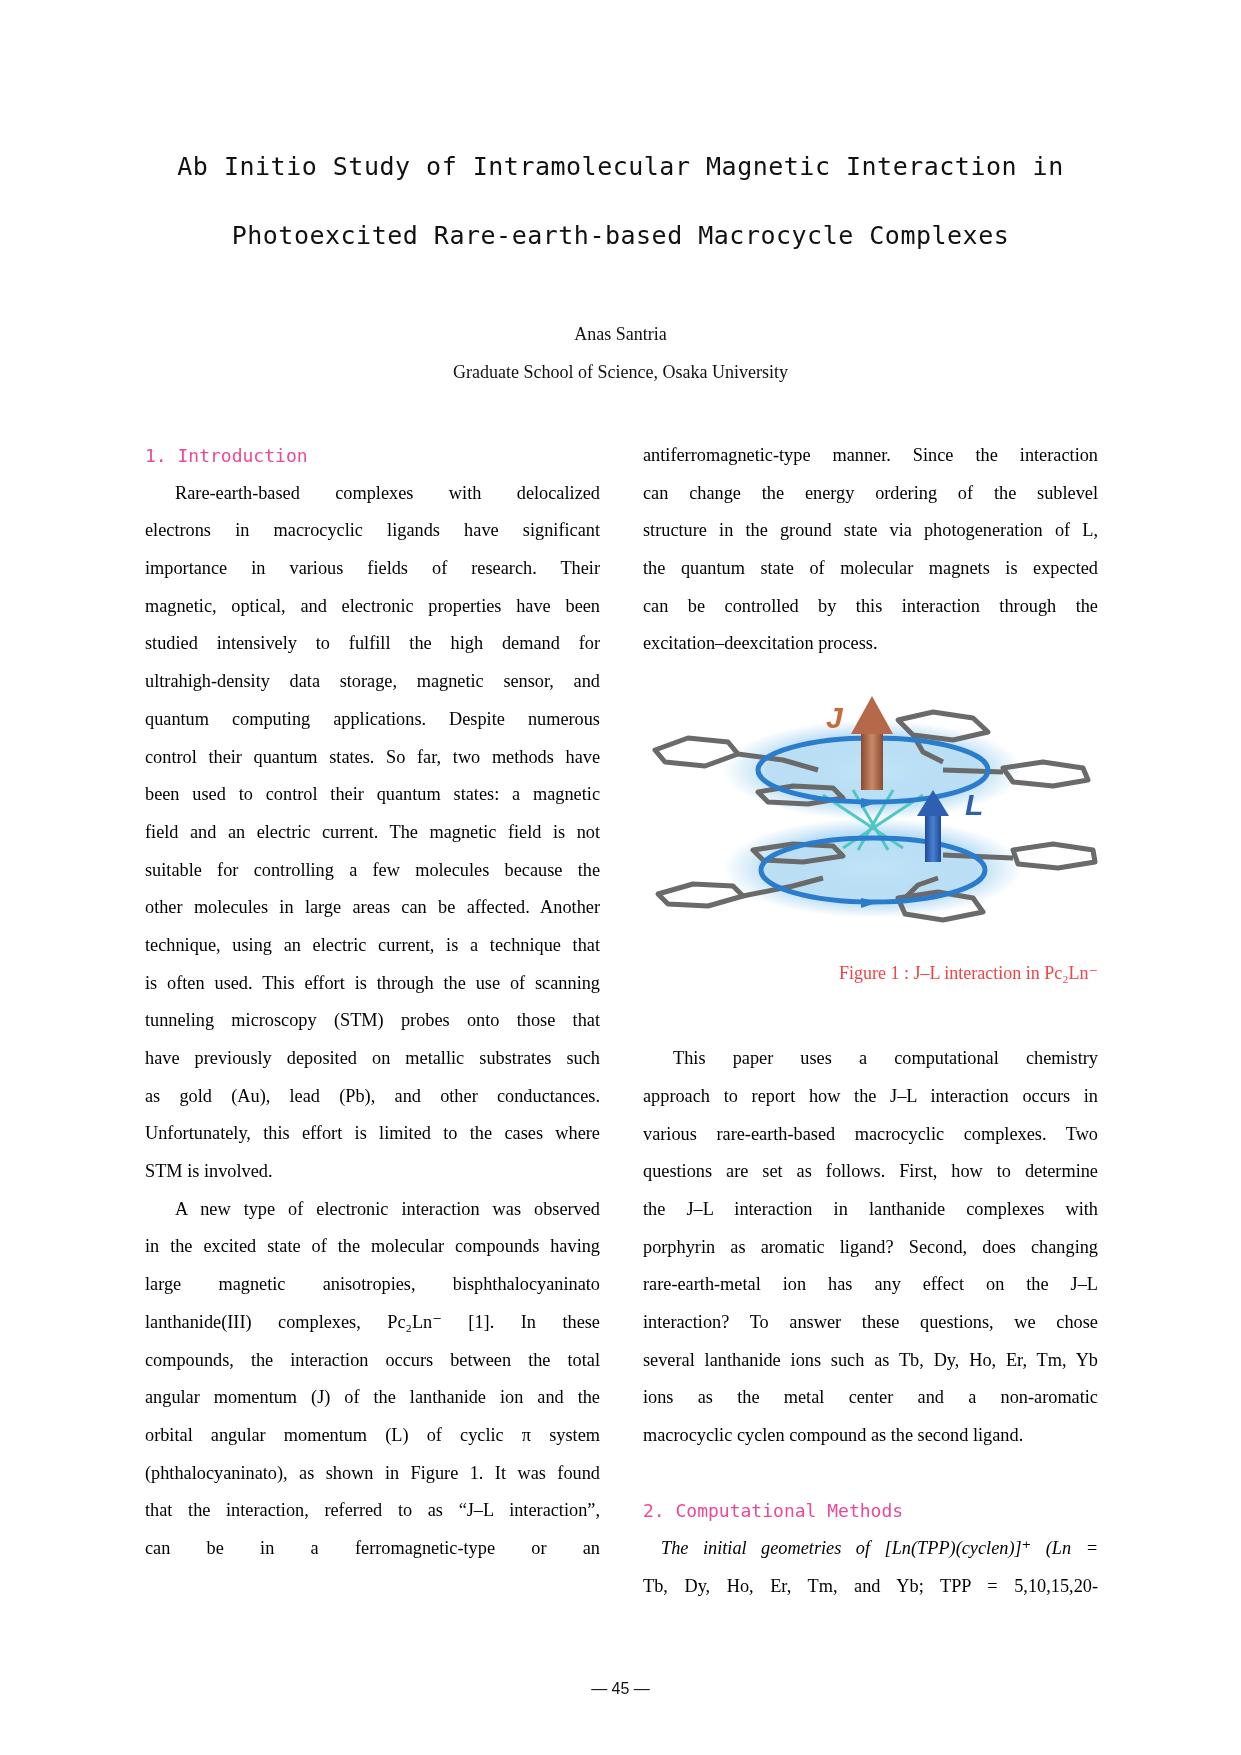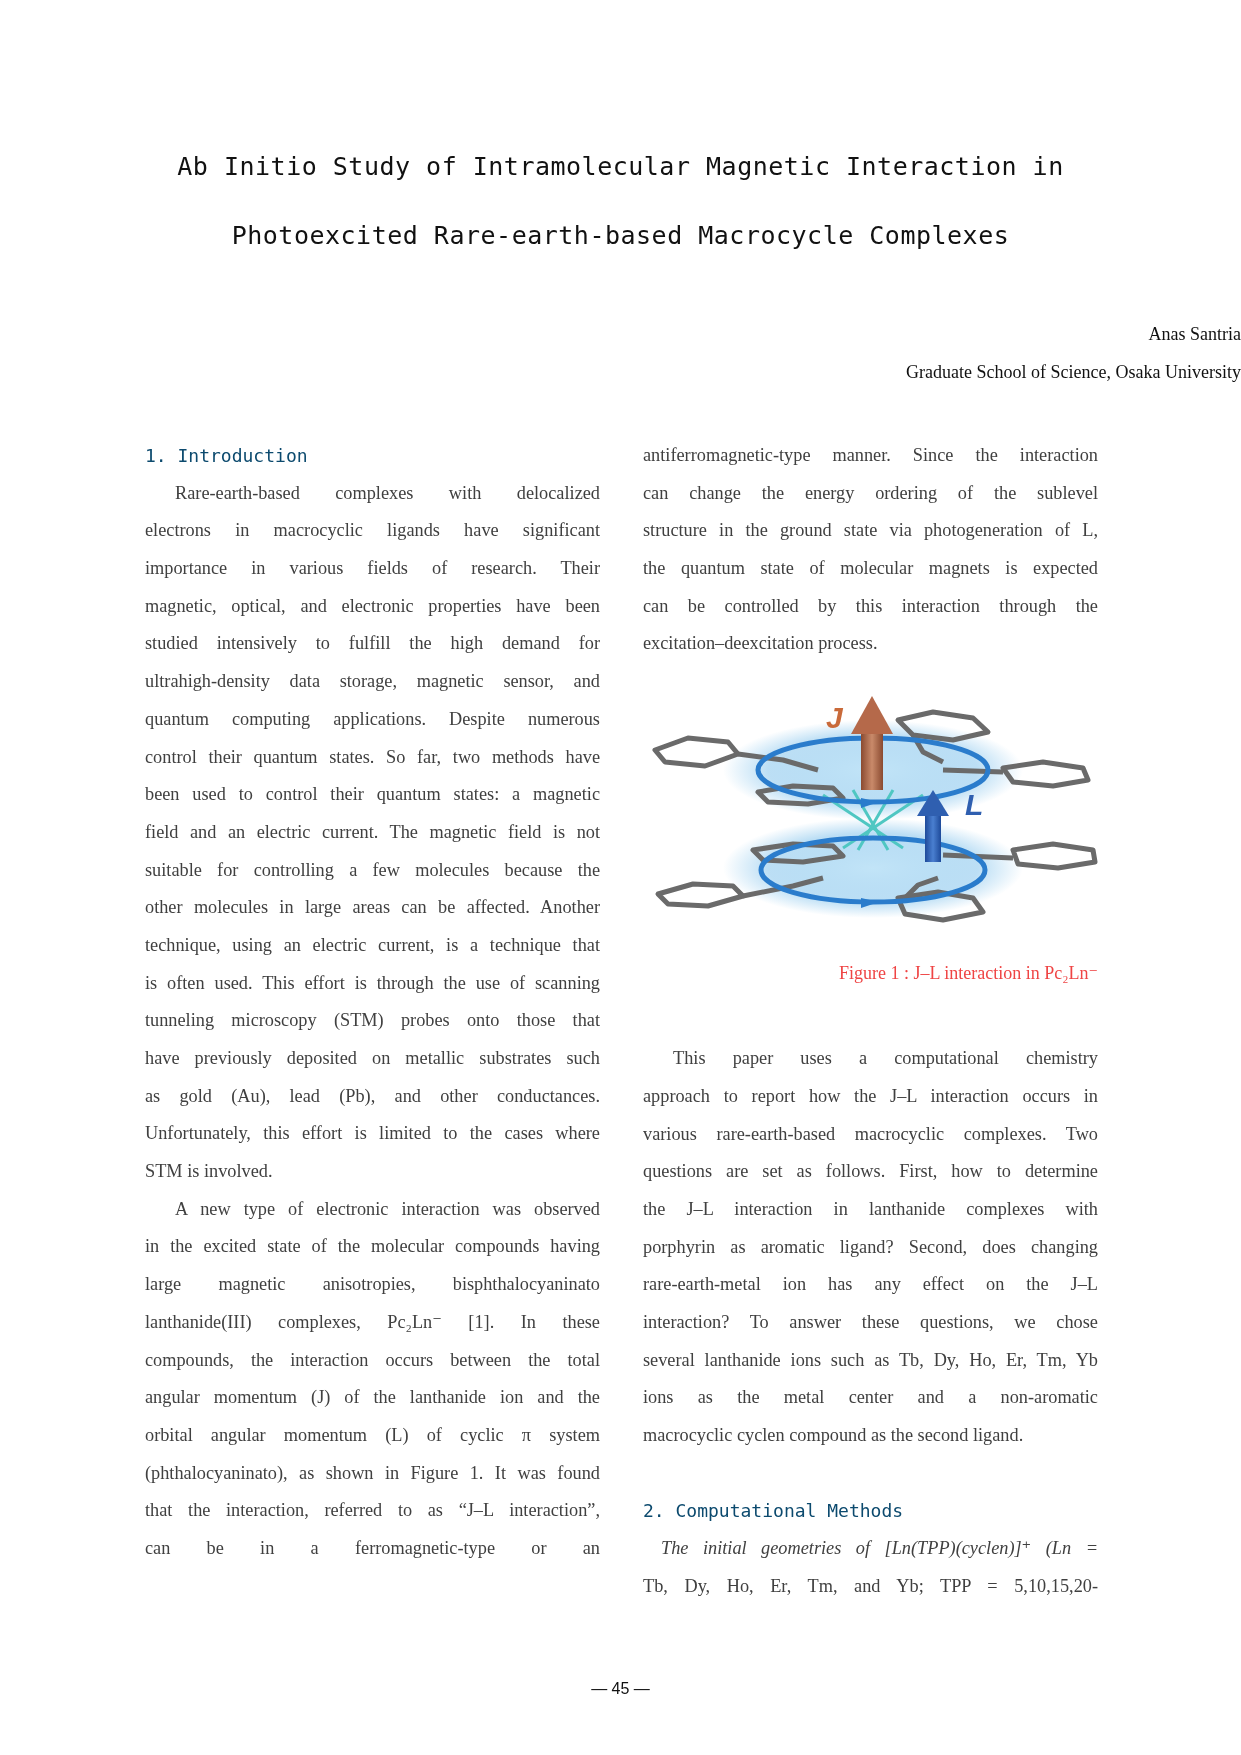--- a/index.html
+++ b/index.html
@@ -3,35 +3,35 @@
 <meta charset="utf-8">
 <style>
   html, body { margin: 0; padding: 0; background: #ffffff; }
   body { width: 1241px; height: 1755px; position: relative; overflow: hidden; color: #1a1a1a; }
   .title {
     position: absolute; left: 0; width: 1241px; text-align: center;
     font-family: "DejaVu Sans Mono", "Liberation Mono", monospace;
     font-size: 25px; letter-spacing: 0.5px; color: #111;
   }
   .author, .affil {
-    position: absolute; left: 0; width: 1241px; text-align: right;
+    position: absolute; left: 0; width: 1241px; text-align: center;
     font-family: "Liberation Serif", "DejaVu Serif", serif; font-size: 18px; color: #111;
   }
   .col { position: absolute; width: 455px; }
   .col-left { left: 145px; top: 437px; }
   .col-right { left: 643px; top: 437px; }
   .heading {
     font-family: "DejaVu Sans Mono", "Liberation Mono", monospace;
-    font-size: 18px; height: 37.7px; line-height: 37.7px; white-space: nowrap; color: #0c4a6e;
+    font-size: 18px; height: 37.7px; line-height: 37.7px; white-space: nowrap; color: #ec4899;
   }
   .line {
     font-family: "Liberation Serif", "DejaVu Serif", serif;
     font-size: 18.3px; height: 37.7px; line-height: 37.7px;
     text-align: justify; text-align-last: justify; white-space: nowrap; overflow: visible;
-    color: #404040;
+    color: #000000;
   }
   .line.last { text-align-last: left; }
   .line.indent { padding-left: 30px; }
   .gap { height: 37.7px; }
   .figure { position: absolute; left: 643px; top: 690px; width: 455px; height: 240px; }
   .caption {
     position: absolute; left: 643px; top: 962px; width: 455px; text-align: right;
     font-family: "Liberation Serif", "DejaVu Serif", serif; font-size: 18px; color: #ef4444;
   }
   .pagenum {

